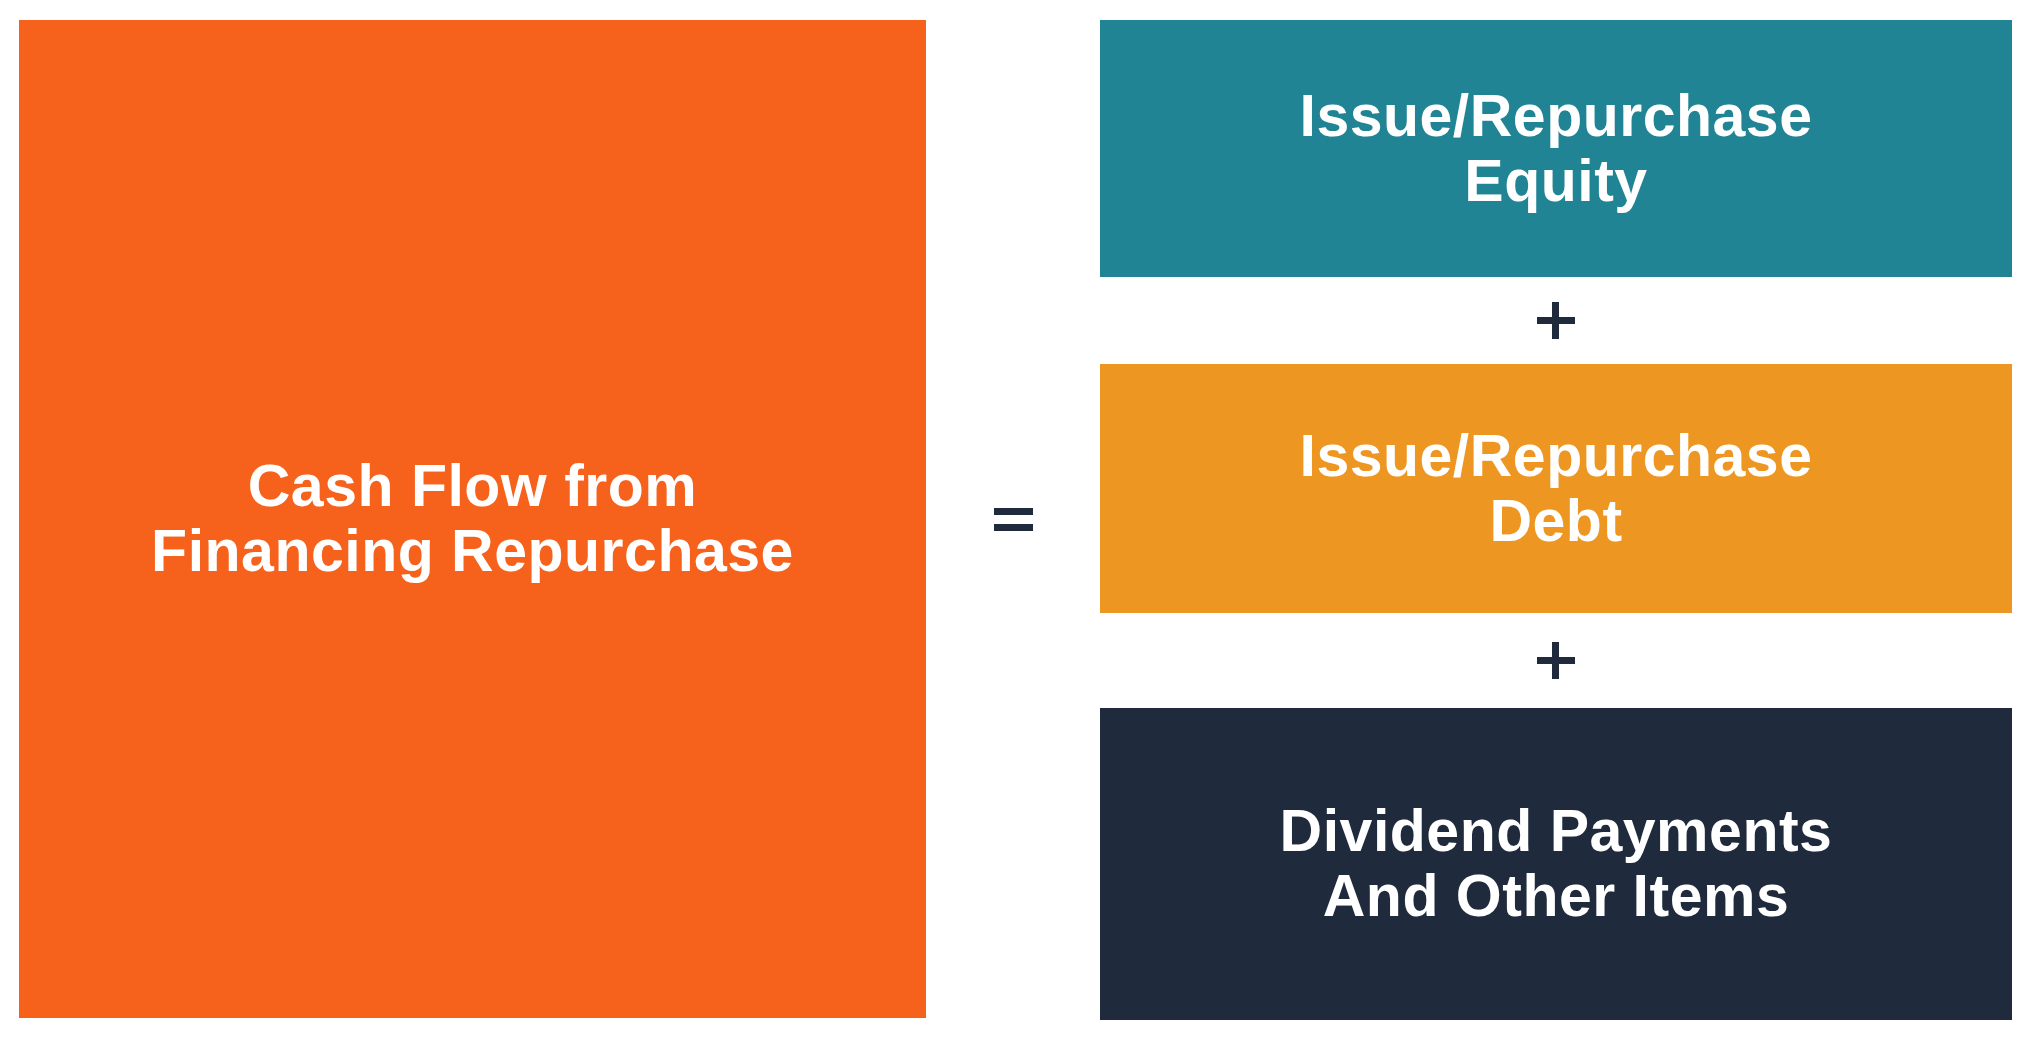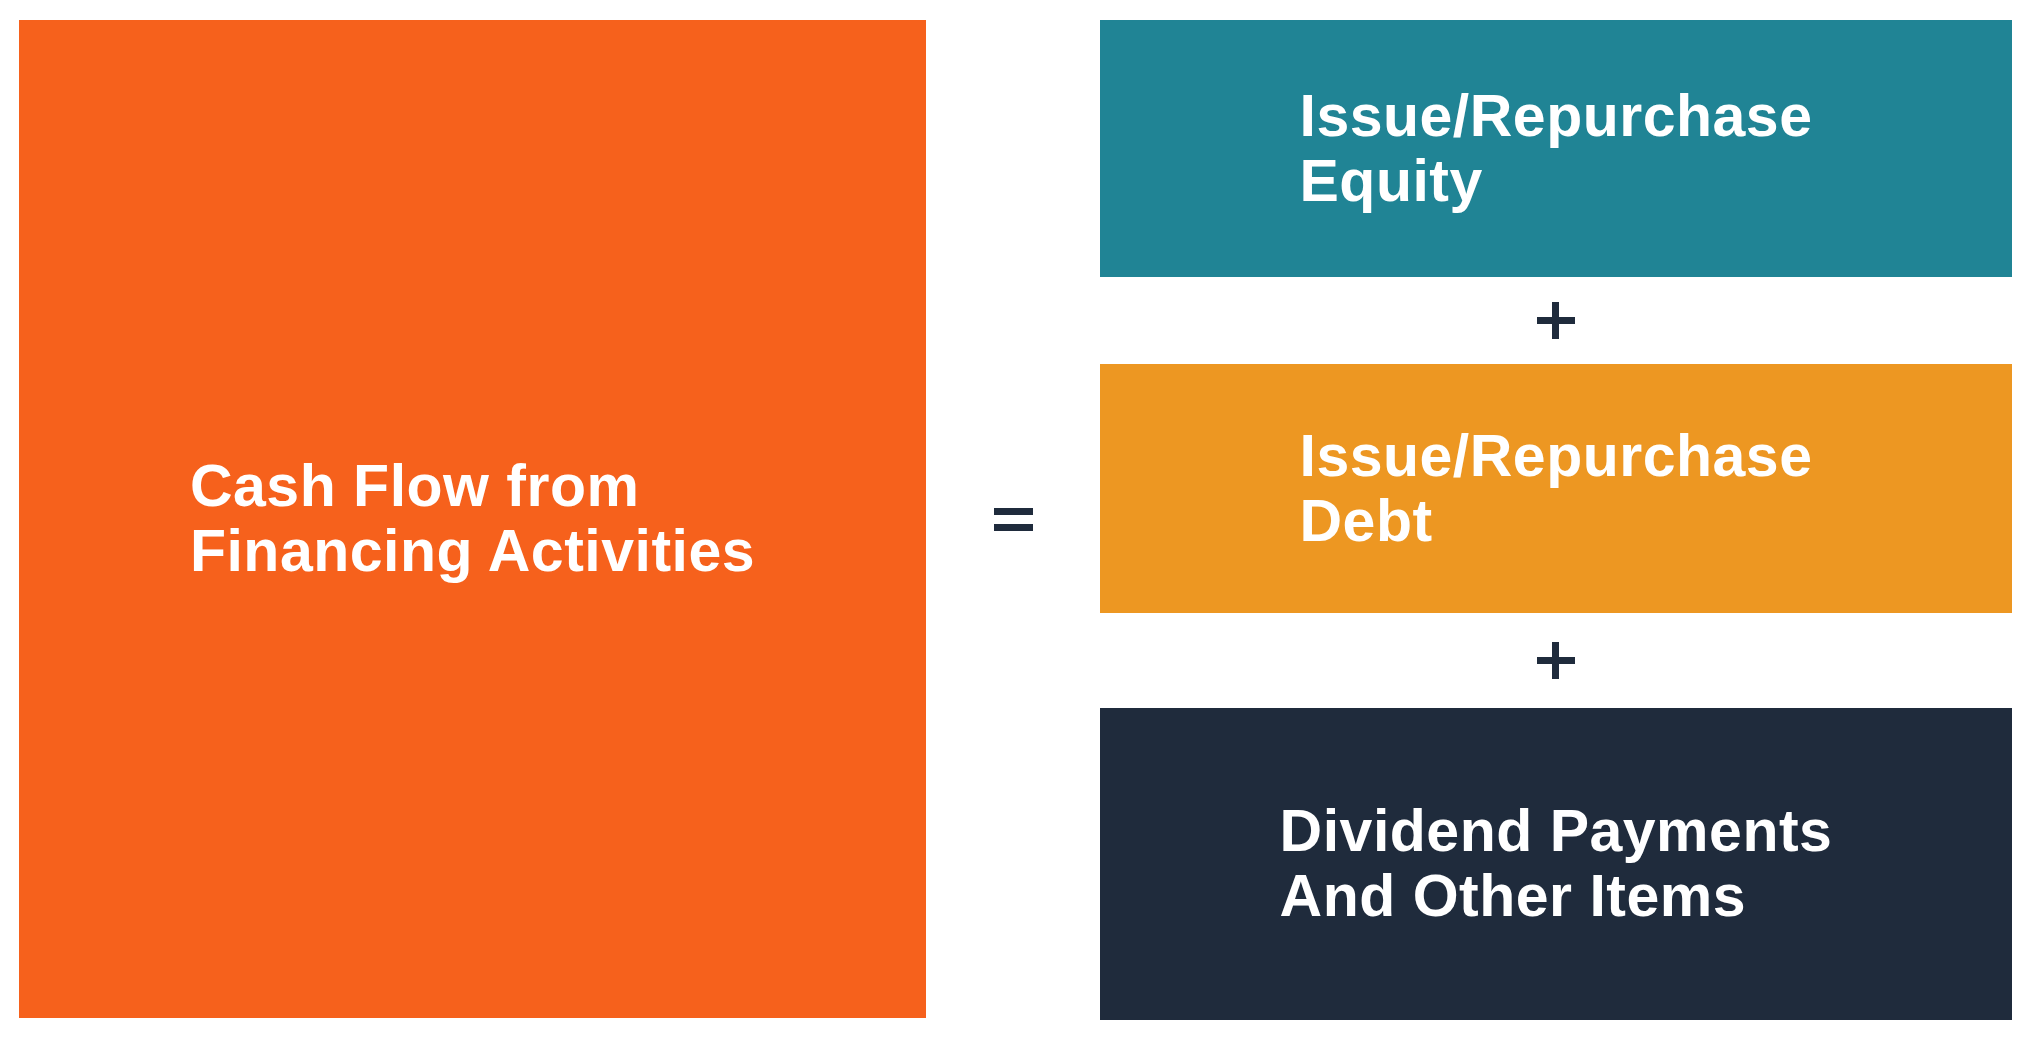--- a/index.html
+++ b/index.html
@@ -19,21 +19,21 @@
     display: flex;
     align-items: center;
     justify-content: center;
     box-sizing: border-box;
   }
   .box-label {
     color: #FFFFFF;
     font-weight: 700;
     font-size: 59px;
     line-height: 65px;
-    text-align: left;
+    text-align: center;
     white-space: pre-line;
     letter-spacing: 0.5px;
   }
   .result-box {
     position: absolute;
     left: 19px;
     top: 20px;
     width: 907px;
     height: 998px;
   }
@@ -100,21 +100,21 @@
     background: #1F2B3C;
   }
 </style>
 </head>
 <body>
 
 <div class="canvas">
 
   <div class="box result-box" style="background-color: rgb(246, 97, 28);">
     <div class="box-label">Cash Flow from
-Financing Activities</div>
+Financing Repurchase</div>
   </div>
 
   <div class="equals-wrap">
     <div class="equals-icon">
       <div class="equals-bar" style="background-color: rgb(31, 43, 60);"></div>
       <div class="equals-bar" style="background-color: rgb(31, 43, 60);"></div>
     </div>
   </div>
 
   <div class="right-col">

